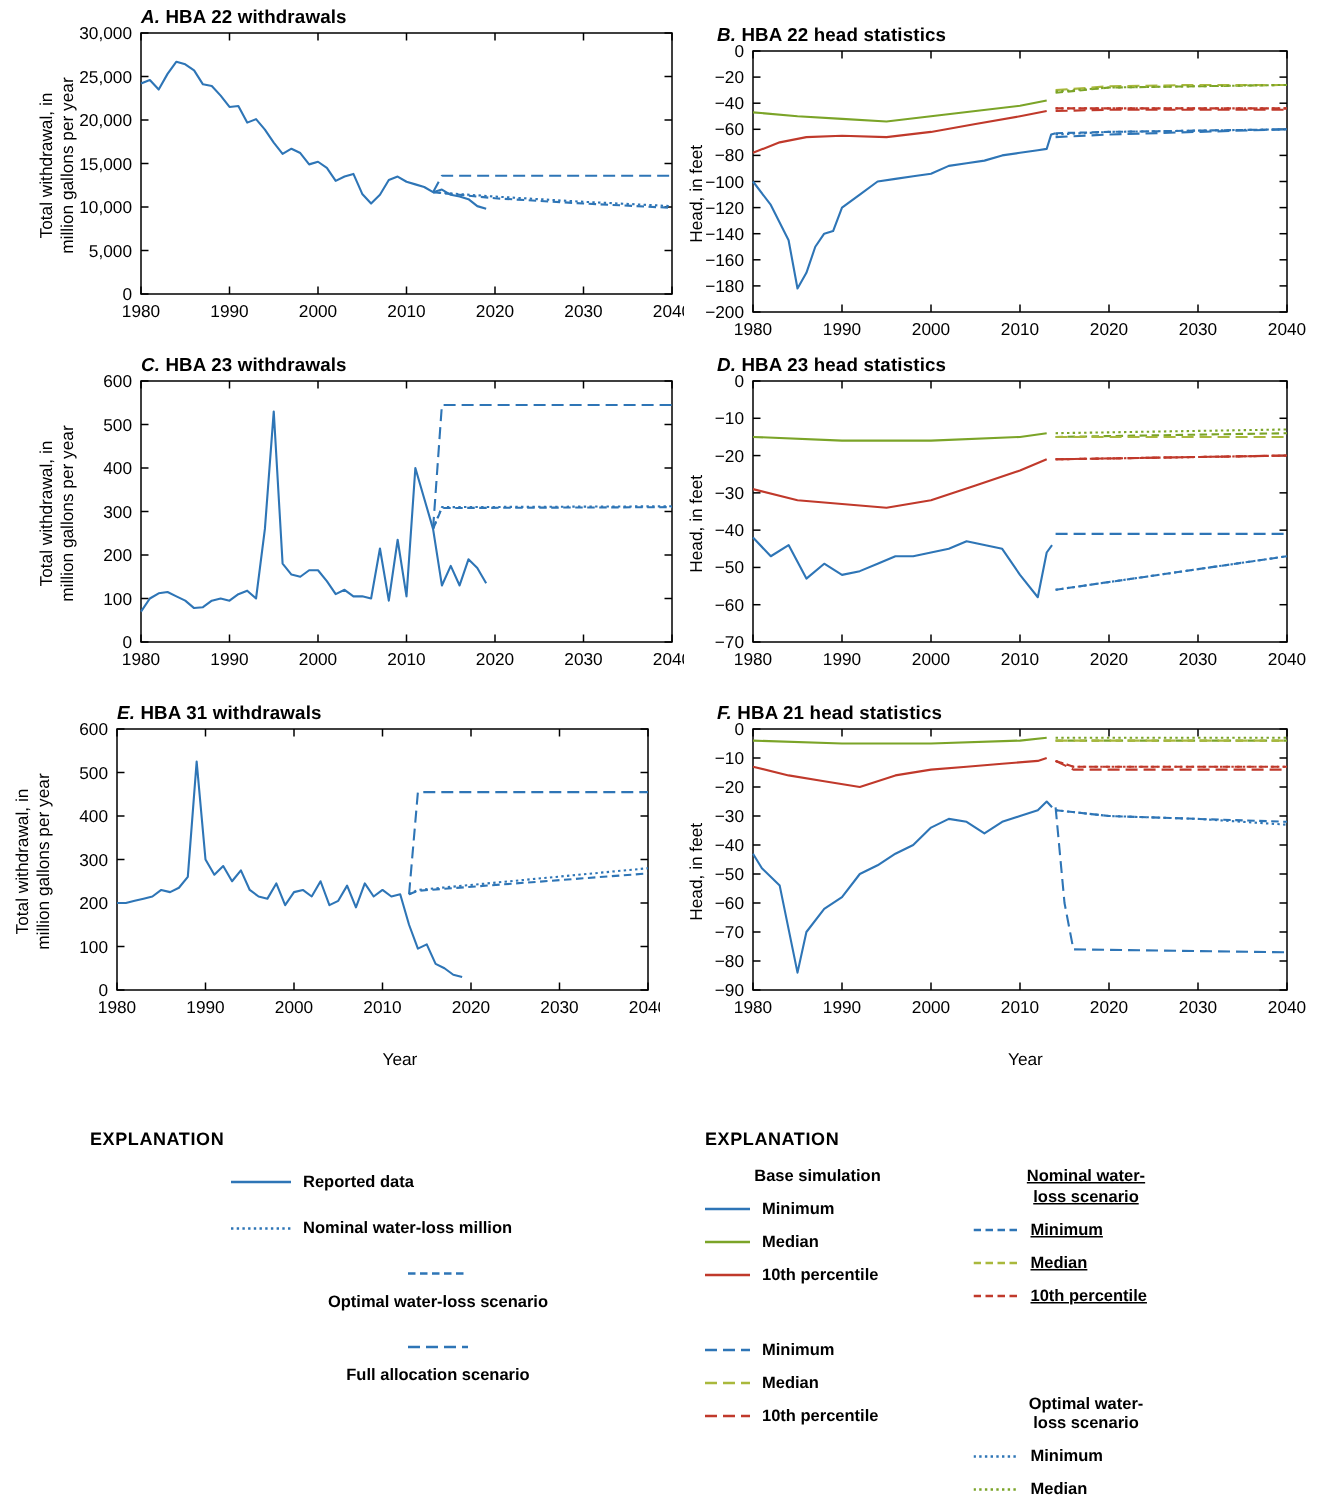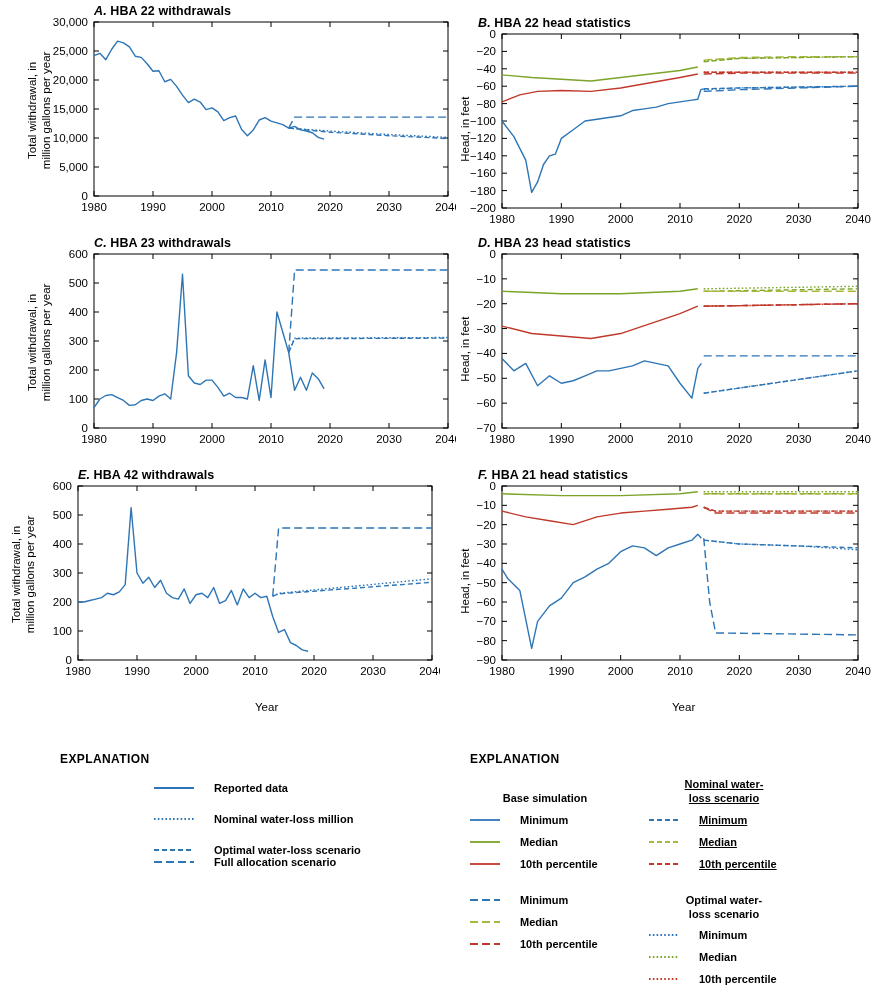--- a/index.html
+++ b/index.html
@@ -12,21 +12,21 @@
   }
   .panel{position:absolute;}
   .ptitle{
     font-size:12.5px;font-weight:bold;letter-spacing:0.1px;
     white-space:nowrap;
   }
   .ptitle .lt{font-style:italic;}
   svg{display:block;}
   .expl-title{font-size:12px;font-weight:bold;letter-spacing:0.4px;text-align:left;}
   .leg-label{font-size:11px;font-weight:bold;}
-  .leg-item{display:flex;align-items:center;gap:20px;}
+  .leg-item{display:flex;align-items:center;gap:8px;}
   .leg-head{font-size:11px;font-weight:bold;text-align:center;line-height:1.25;}
   .ylab{
     font-size:11.5px;text-align:center;line-height:1.25;
   }
 </style>
 </head>
 <body>
 
 <div class="panel" style="left:16px;top:0;width:440px;height:232px;">
   <div class="ptitle" style="position:absolute;left:78px;top:4px;">
@@ -293,21 +293,21 @@
       <path d="M263.73 74.20 L418.00 71.71 " fill="none" stroke="#c0392b" stroke-width="1.4" stroke-linejoin="round" stroke-linecap="butt" stroke-dasharray="8,4"></path>
       <path d="M263.73 161.20 L418.00 138.83 " fill="none" stroke="#2e75b6" stroke-width="1.4" stroke-linejoin="round" stroke-linecap="butt" stroke-dasharray="1.6,2.2"></path>
       <path d="M263.73 56.80 L418.00 54.31 " fill="none" stroke="#7ba428" stroke-width="1.4" stroke-linejoin="round" stroke-linecap="butt" stroke-dasharray="1.6,2.2"></path>
       <path d="M263.73 74.20 L418.00 71.71 " fill="none" stroke="#c0392b" stroke-width="1.4" stroke-linejoin="round" stroke-linecap="butt" stroke-dasharray="1.6,2.2"></path>
     </svg>
 </div>
 
 <div class="panel" style="left:0;top:464px;width:440px;height:260px;">
   <div class="ptitle" style="position:absolute;left:78px;top:4px;">
     <span class="lt">E.</span>
-    <span>HBA 42 withdrawals</span>
+    <span>HBA 31 withdrawals</span>
   </div>
   <div class="ylab" style="position:absolute;left:-62px;top:96px;width:170px;transform:rotate(-90deg);">
     <div>Total withdrawal, in</div>
     <div>million gallons per year</div>
   </div>
   <svg id="svg-e" width="440" height="260">
       <rect x="78" y="22" width="354" height="174" fill="none" stroke="#000" stroke-width="1"></rect>
       <line x1="78" y1="196" x2="78" y2="191" stroke="#000" stroke-width="1"></line>
       <line x1="78" y1="22" x2="78" y2="27" stroke="#000" stroke-width="1"></line>
       <text x="78" y="211" text-anchor="middle" font-size="11.5" font-family="&quot;Liberation Sans&quot;, sans-serif">1980</text>
@@ -443,40 +443,40 @@
           <line x1="0" y1="5" x2="40" y2="5" stroke="#2e75b6" stroke-width="1.8"></line>
         </svg>
         <span class="leg-label">Reported data</span>
       </div>
       <div class="leg-item" style="margin-bottom: 19px;">
         <svg width="40" height="10">
           <line x1="0" y1="5" x2="40" y2="5" stroke="#2e75b6" stroke-width="1.8" stroke-dasharray="1.6,2.2"></line>
         </svg>
         <span class="leg-label">Nominal water-loss million</span>
       </div>
-      <div class="leg-item" style="">
+      <div class="leg-item" style="margin-bottom: 19px; flex-direction: column;">
         <svg width="40" height="10">
           <line x1="0" y1="5" x2="40" y2="5" stroke="#2e75b6" stroke-width="1.8" stroke-dasharray="5,3"></line>
         </svg>
         <span class="leg-label">Optimal water-loss scenario</span>
       </div>
-      <div class="leg-item" style="margin-bottom: 19px;">
+      <div class="leg-item" style="margin-bottom: 19px; flex-direction: column;">
         <svg width="40" height="10">
           <line x1="0" y1="5" x2="40" y2="5" stroke="#2e75b6" stroke-width="1.8" stroke-dasharray="8,4"></line>
         </svg>
         <span class="leg-label">Full allocation scenario</span>
       </div>
     </div>
 </div>
 
 <div class="panel" style="left:470px;top:752px;width:410px;">
   <div class="expl-title" style="width:360px;">EXPLANATION</div>
   <div id="legend-right-grid" style="margin-top:12px;display:grid;grid-template-columns:175px 180px;column-gap:4px;row-gap:0;">
       <div style="margin-bottom: 14px;">
-        <div class="leg-head" style="width: 150px; margin-bottom: 8px; margin-top: 14px;">Base simulation</div>
+        <div class="leg-head" style="width: 150px; margin-bottom: 8px;">Base simulation</div>
         <div class="leg-item" style="margin-bottom: 10px;">
           <svg width="30" height="10">
             <line x1="0" y1="5" x2="30" y2="5" stroke="#2e75b6" stroke-width="1.8"></line>
           </svg>
           <span class="leg-label">Minimum</span>
         </div>
         <div class="leg-item" style="margin-bottom: 10px;">
           <svg width="30" height="10">
             <line x1="0" y1="5" x2="30" y2="5" stroke="#7ba428" stroke-width="1.8"></line>
           </svg>
@@ -524,21 +524,21 @@
           <span class="leg-label">Median</span>
         </div>
         <div class="leg-item" style="margin-bottom: 10px;">
           <svg width="30" height="10">
             <line x1="0" y1="5" x2="30" y2="5" stroke="#c0392b" stroke-width="1.8" stroke-dasharray="8,4"></line>
           </svg>
           <span class="leg-label">10th percentile</span>
         </div>
       </div>
       <div style="margin-bottom: 14px;">
-        <div class="leg-head" style="width: 150px; margin-bottom: 8px;">Optimal water-<div>loss scenario</div></div>
+        <div class="leg-head" style="width: 150px; margin-bottom: 8px; margin-top: 36px;">Optimal water-<div>loss scenario</div></div>
         <div class="leg-item" style="margin-bottom: 10px;">
           <svg width="30" height="10">
             <line x1="0" y1="5" x2="30" y2="5" stroke="#2e75b6" stroke-width="1.8" stroke-dasharray="1.6,2.2"></line>
           </svg>
           <span class="leg-label">Minimum</span>
         </div>
         <div class="leg-item" style="margin-bottom: 10px;">
           <svg width="30" height="10">
             <line x1="0" y1="5" x2="30" y2="5" stroke="#7ba428" stroke-width="1.8" stroke-dasharray="1.6,2.2"></line>
           </svg>

